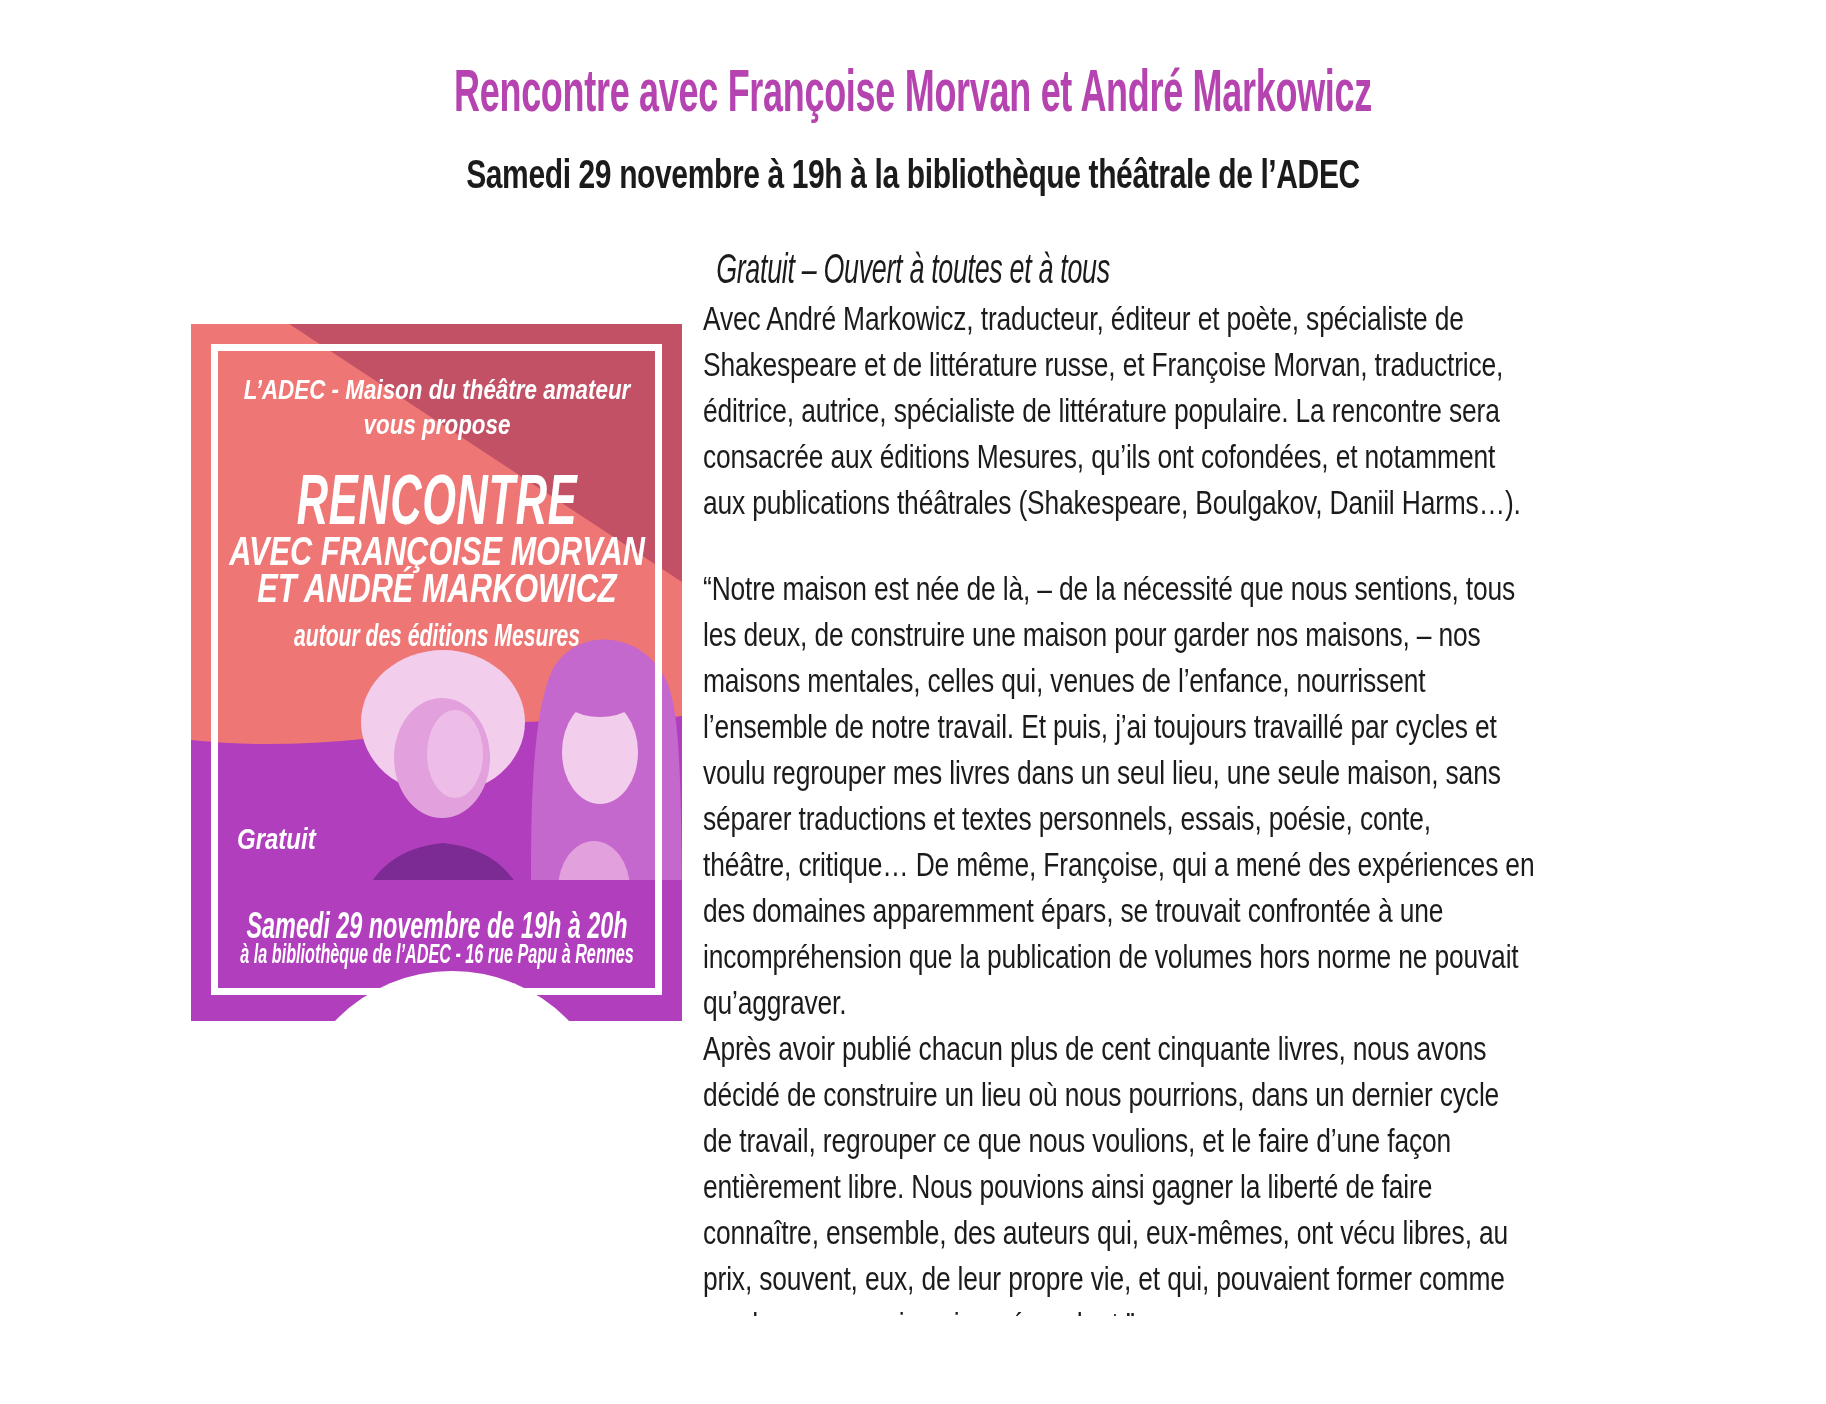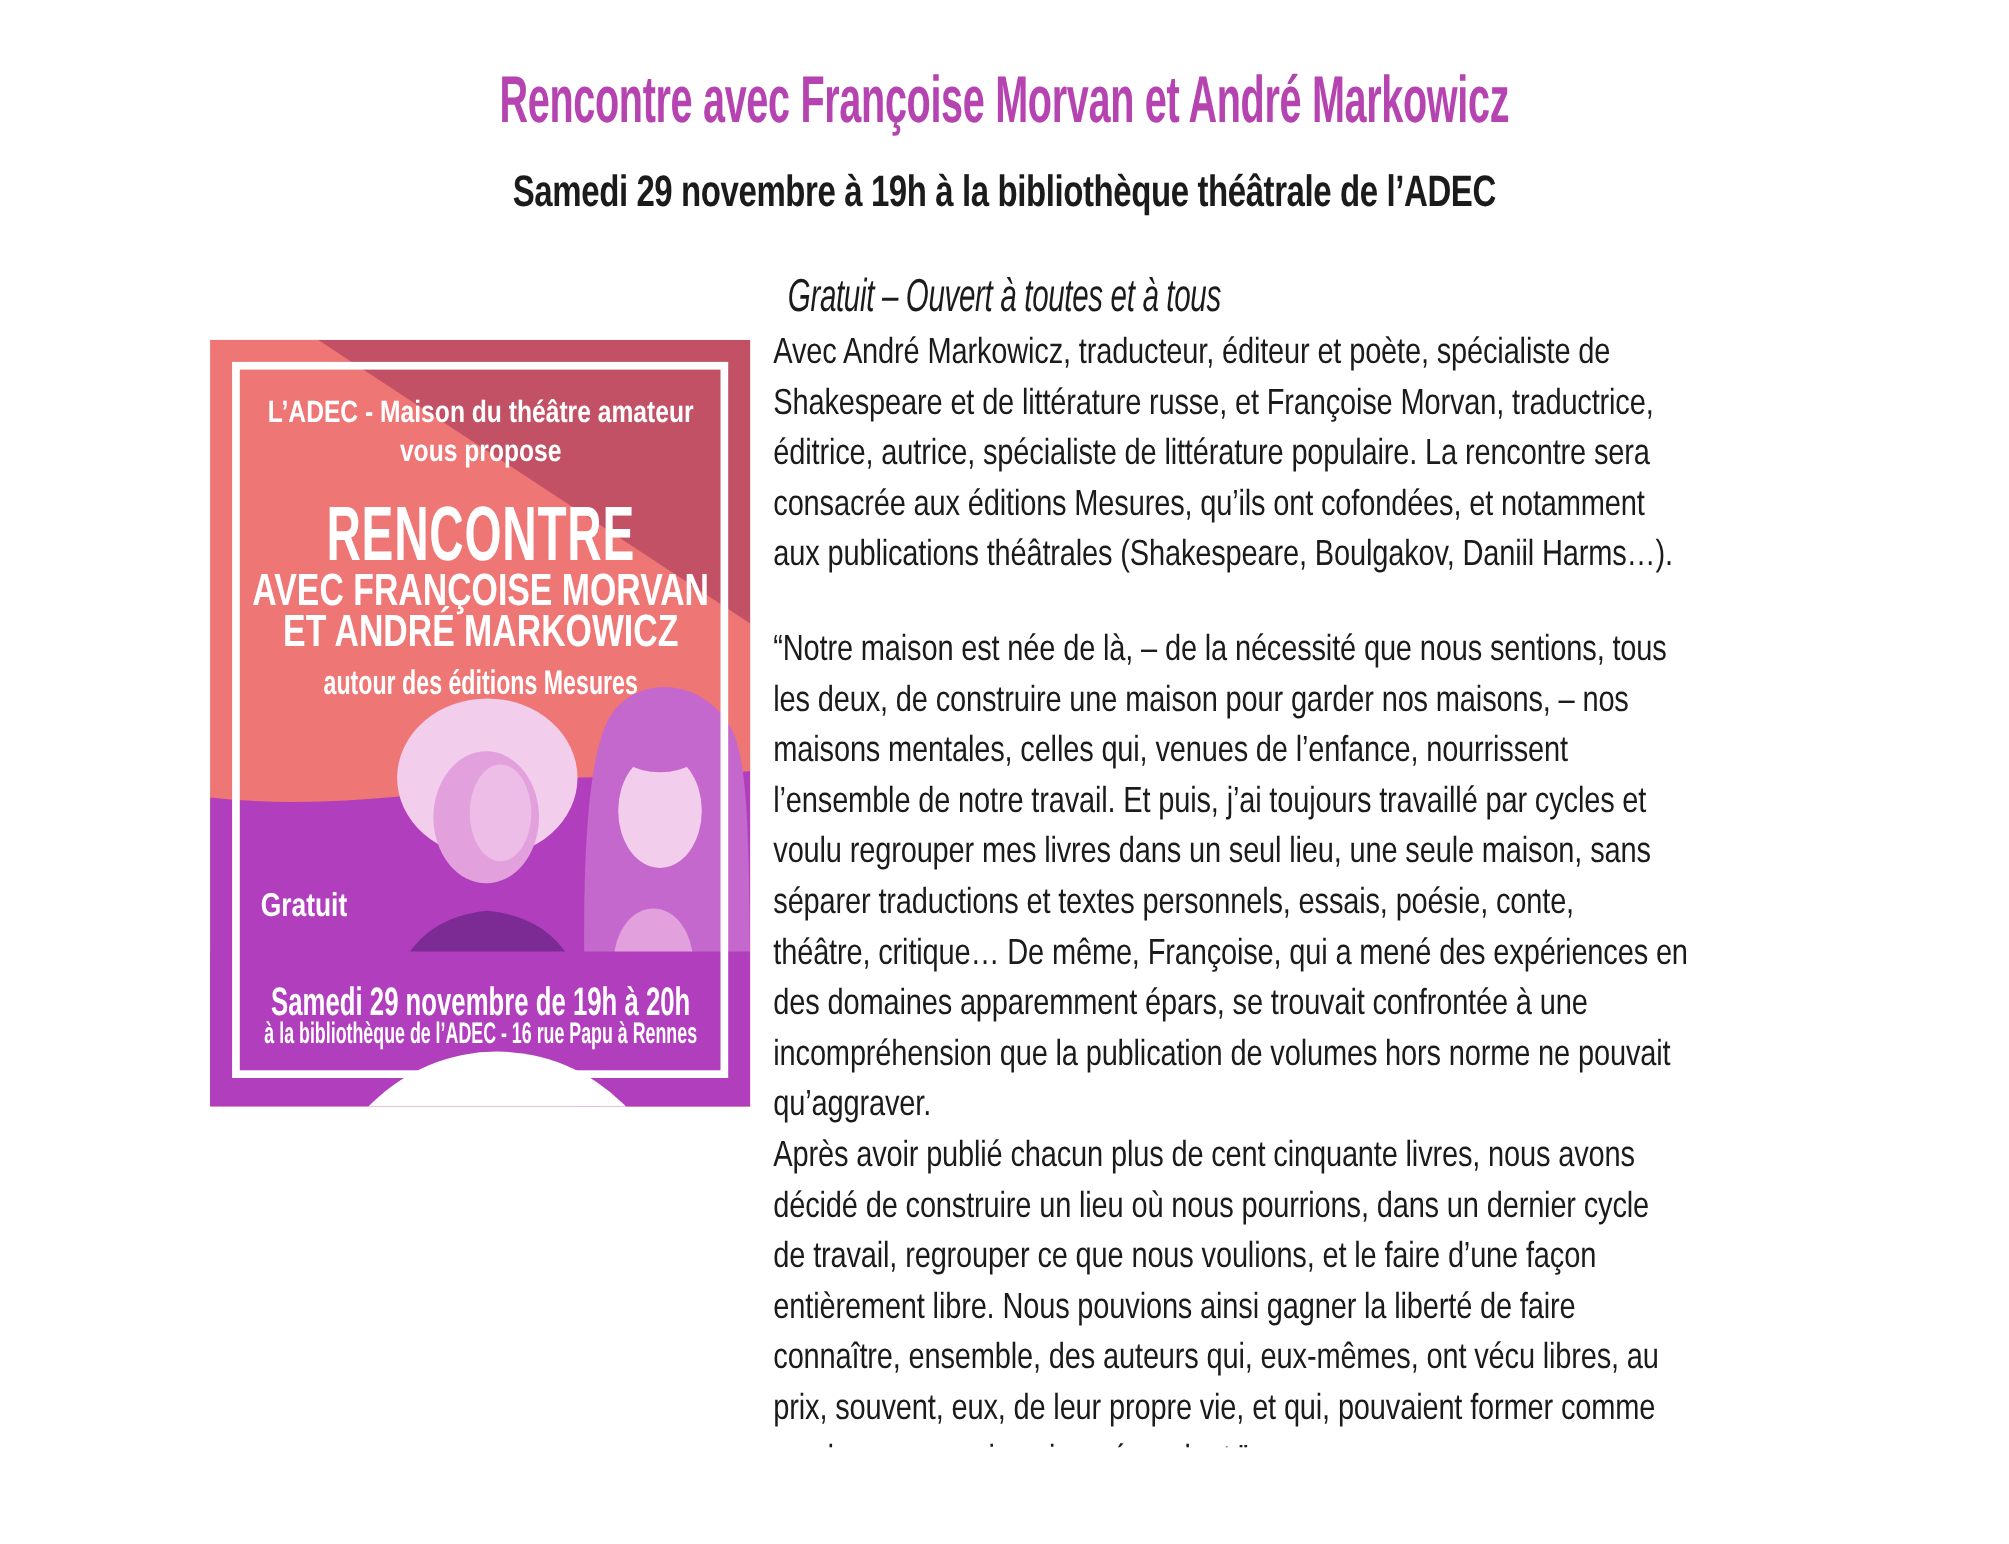--- a/index.html
+++ b/index.html
@@ -14,22 +14,22 @@
   .subtitle{position:absolute;top:119px;left:0;width:1826px;text-align:center;
     font-size:40px;font-weight:bold;letter-spacing:-0.5px;white-space:nowrap;
     color:var(--body-text,#1b1b1b);
     transform:scaleX(0.75);transform-origin:center top;}
   .tagline{position:absolute;top:203px;left:0;width:1826px;text-align:center;
     font-size:42px;font-style:italic;letter-spacing:-0.5px;white-space:nowrap;
     color:var(--body-text,#1b1b1b);
     transform:scaleX(0.64);transform-origin:center top;}
 
   
-  .poster{position:absolute;left:151px;top:293px;width:491px;height:697px;overflow:hidden;
-          background:var(--poster-salmon,#ee7674);}
+  .poster{position:absolute;left:151px;top:308px;width:491px;height:697px;overflow:hidden;
+          background:var(--poster-salmon,#ee7674);font-style:italic;}
   .poster .band{position:absolute;inset:0;background:var(--poster-rose,#c25165);
           clip-path:polygon(20% 0%,100% 0%,100% 37%);}
   .poster .art{position:absolute;inset:0;width:100%;height:100%;}
   .poster .frame{position:absolute;left:20px;top:20px;right:20px;bottom:26px;
           border:7px solid #fff;pointer-events:none;}
   .poster .notch{position:absolute;left:99px;top:647px;width:324px;height:324px;
           border-radius:50%;background:#fff;}
 
   .pline{position:absolute;left:50%;white-space:nowrap;color:var(--poster-white,#ffffff);
          font-weight:bold;transform-origin:center top;}

